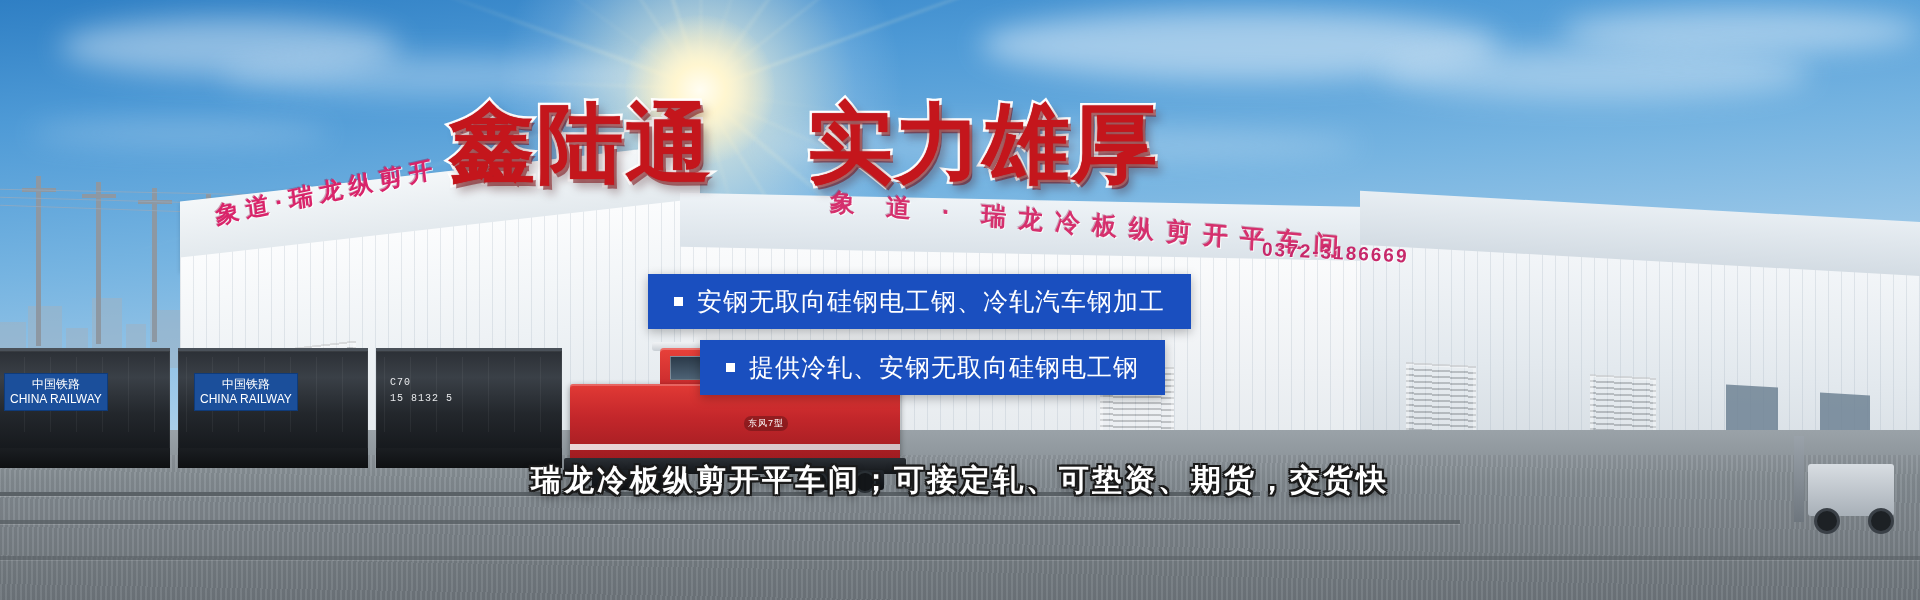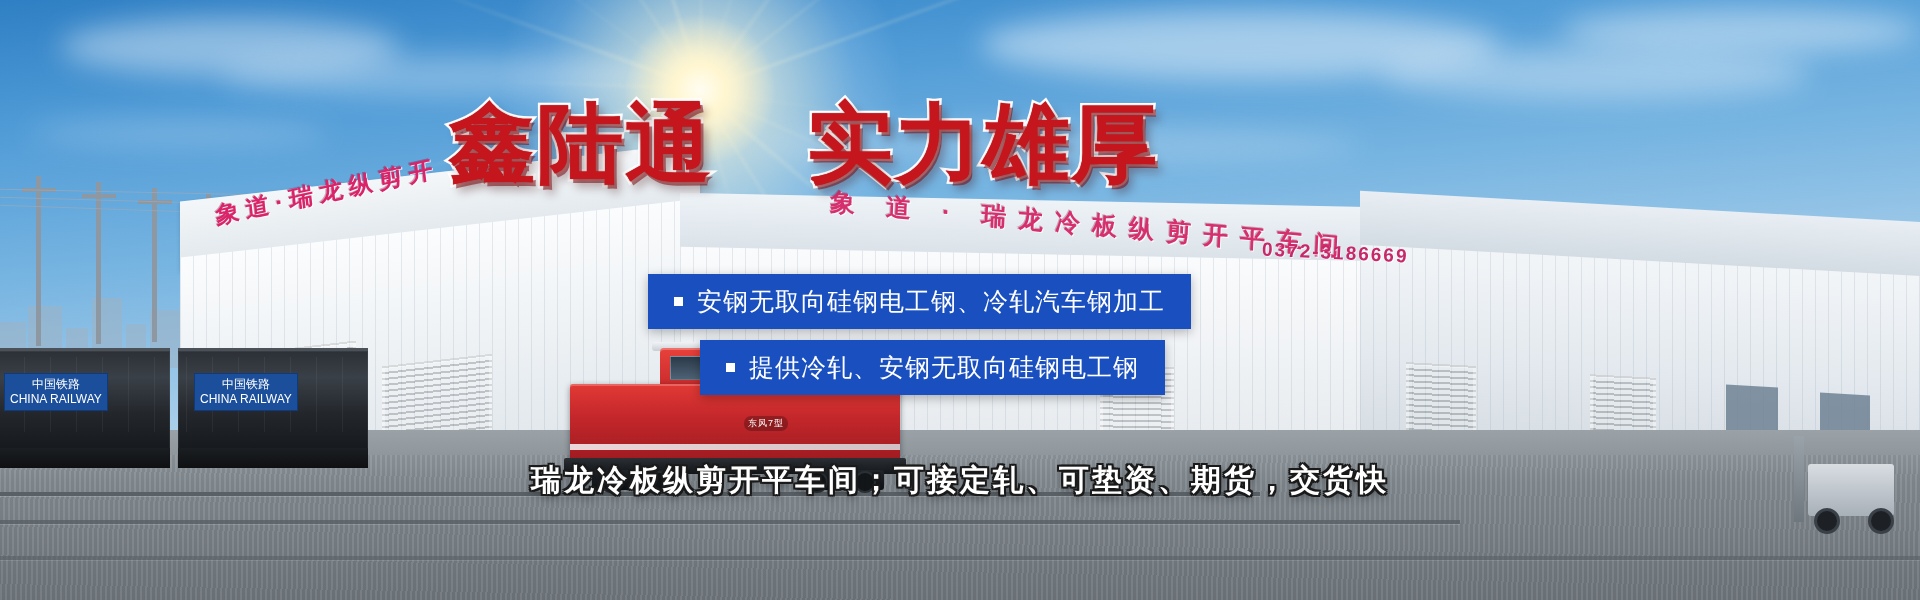--- a/index.html
+++ b/index.html
@@ -391,20 +391,26 @@
     <div class="wagon" style="left:0px; width:180px;">
       <div class="panel"></div>
         <div class="wheels"></div>
       <div class="railplate" style="left:14px; top:22px;">中国铁路<br>CHINA RAILWAY</div>
     </div>
     <div class="wagon" style="left:188px; width:190px;">
       <div class="panel"></div>
         <div class="wheels"></div>
       <div class="railplate" style="left:16px; top:22px;">中国铁路<br>CHINA RAILWAY</div>
     </div>
+    <div class="wagon" style="left:386px; width:186px;">
+      <div class="panel"></div>
+        <div class="wheels"></div>
+      <div class="wtag" style="left:14px; top:26px;">C70</div>
+      <div class="wtag" style="left:14px; top:42px;">15 8132 5</div>
+    </div>
   </div>
 
   <div class="loco">
     <div class="loco-roof"></div>
     <div class="loco-cab">
       <div class="loco-glass" style="left:10px; width:50px;"></div>
       <div class="loco-glass" style="left:72px; width:54px;"></div>
     </div>
     <div class="loco-body"></div>
     <div class="loco-stripe"></div>

